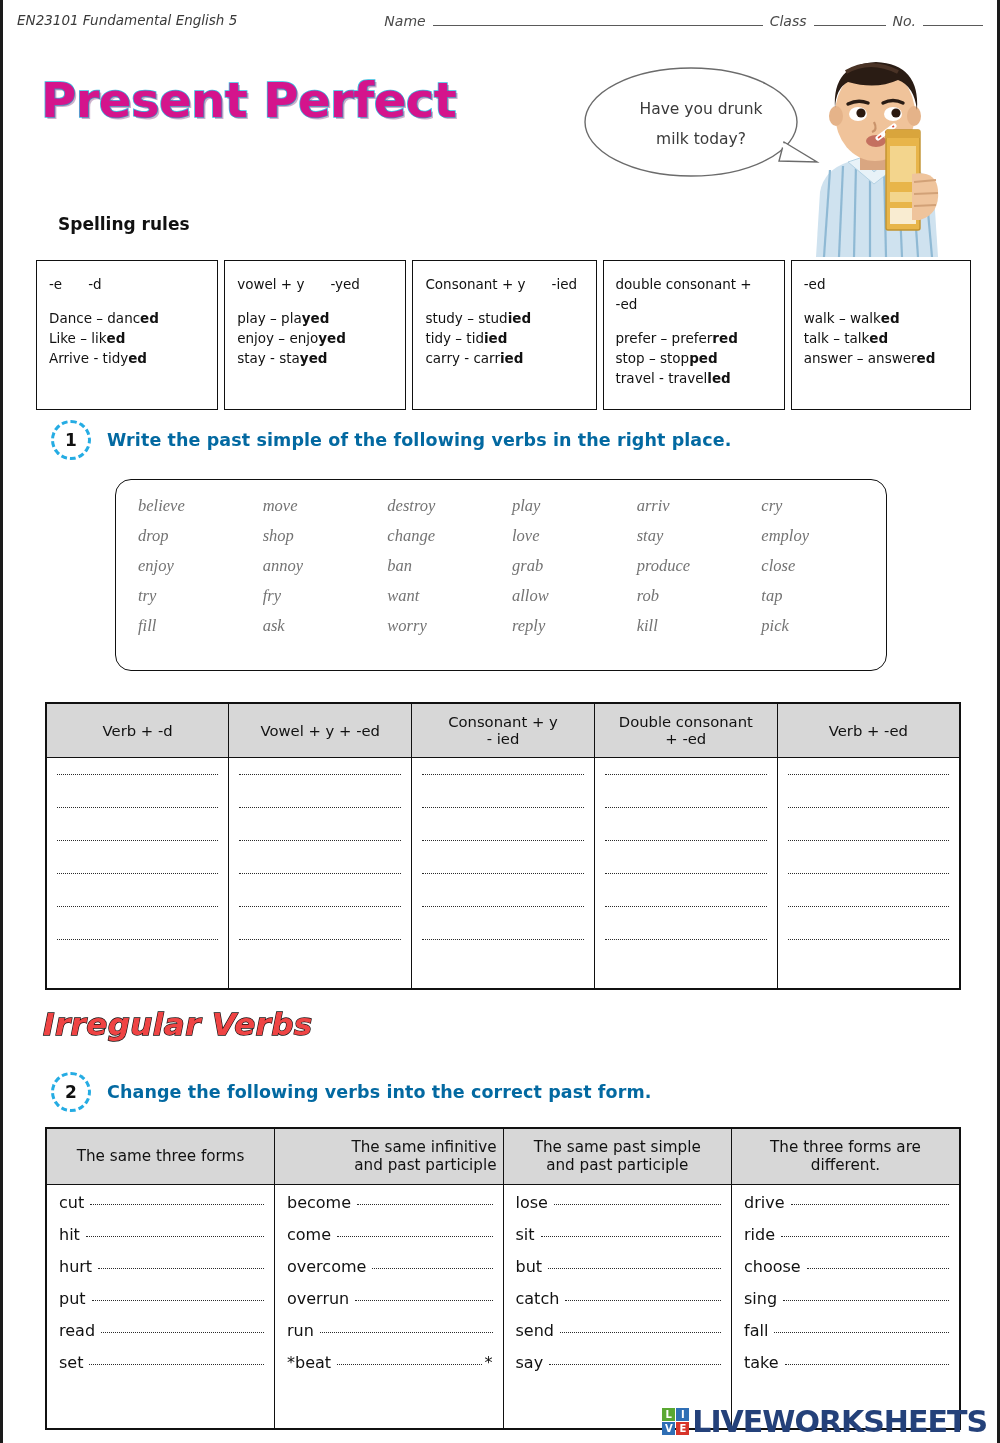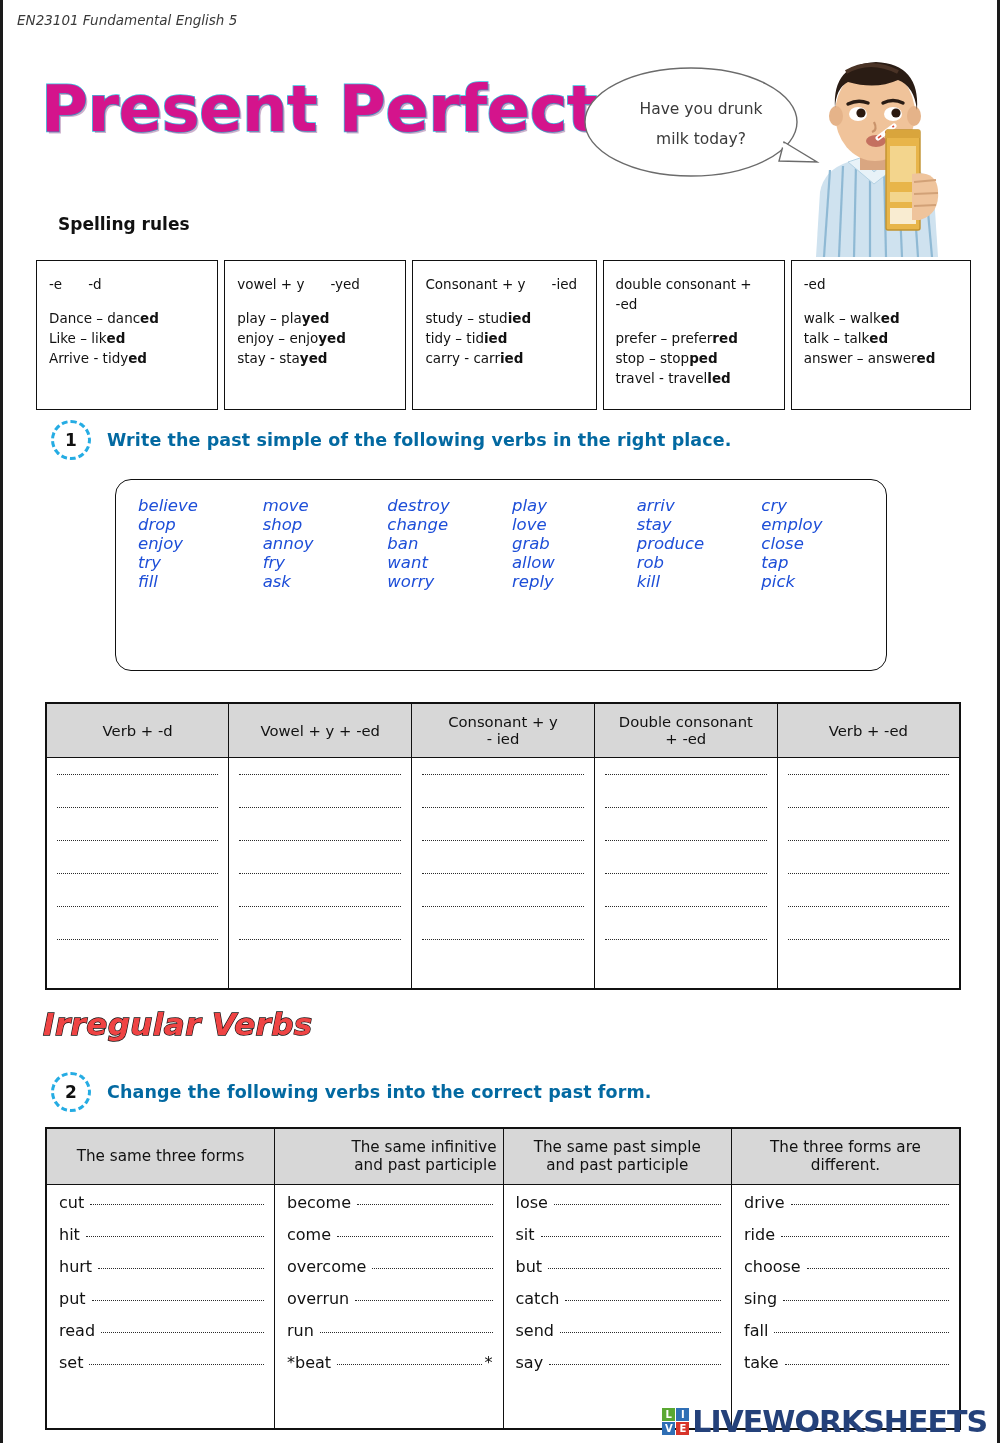--- a/index.html
+++ b/index.html
@@ -48,21 +48,21 @@
   .rule-name  { width: 330px; }
   .rule-class { width: 72px; }
   .rule-no    { width: 60px; }
 
   
   .title-main {
     position: absolute;
     left: 38px; top: 72px;
     font-family: "DejaVu Sans", sans-serif;
     font-weight: bold;
-    font-size: 64px;
+    font-size: 48px;
     letter-spacing: -0.5px;
     color: #d4148c;
     -webkit-text-stroke: 1.6px #3bbfe0;
     paint-order: stroke fill;
     text-shadow: 2px 2px 0 rgba(110,30,110,.35);
   }
   .title-sub {
     position: absolute;
     left: 40px; top: 138px;
     font-family: "DejaVu Sans", sans-serif;
@@ -142,23 +142,25 @@
     position: absolute;
     left: 112px; top: 479px;
     width: 772px; height: 192px;
     border: 1.7px solid #111;
     border-radius: 16px;
     padding: 16px 0 0 22px;
   }
   .wb-grid {
     display: grid;
     grid-template-columns: repeat(6, 1fr);
+    row-gap: 10px;
     font-style: italic;
     font-size: 16.5px;
-    color: #1d4ed8;
+    color: #737373;
+    font-family: Liberation Serif, serif;
   }
 
   
   .tbl1 {
     position: absolute;
     left: 42px; top: 702px;
     width: 916px;
     border: 2.4px solid #111;
     border-collapse: collapse;
     table-layout: fixed;
@@ -274,20 +276,28 @@
     font-family: "DejaVu Sans", sans-serif;
   }
 </style>
 </head>
 <body>
 
 <div id="page">
 
   <div class="hdr">
     <div class="hdr-code">EN23101 Fundamental English 5</div>
+    <div class="hdr-fields">
+      <span class="fld-label">Name</span>
+      <span class="rule rule-name"></span>
+      <span class="fld-label">Class</span>
+      <span class="rule rule-class"></span>
+      <span class="fld-label">No.</span>
+      <span class="rule rule-no"></span>
+    </div>
   </div>
 
   <div class="title-main">Present Perfect</div>
   <div class="spelling-rules-label">Spelling rules</div>
 
   <div class="bubble-wrap">
     <svg width="240" height="120" viewBox="0 0 240 120">
       <ellipse cx="110" cy="58" rx="106" ry="54" fill="#ffffff" stroke="#6b6b6b" stroke-width="1.4"></ellipse>
       <path d="M203 78 L236 98 L198 97 Z" fill="#ffffff" stroke="#6b6b6b" stroke-width="1.4"></path>
       <path d="M200 80 L214 89" stroke="#ffffff" stroke-width="4"></path>

